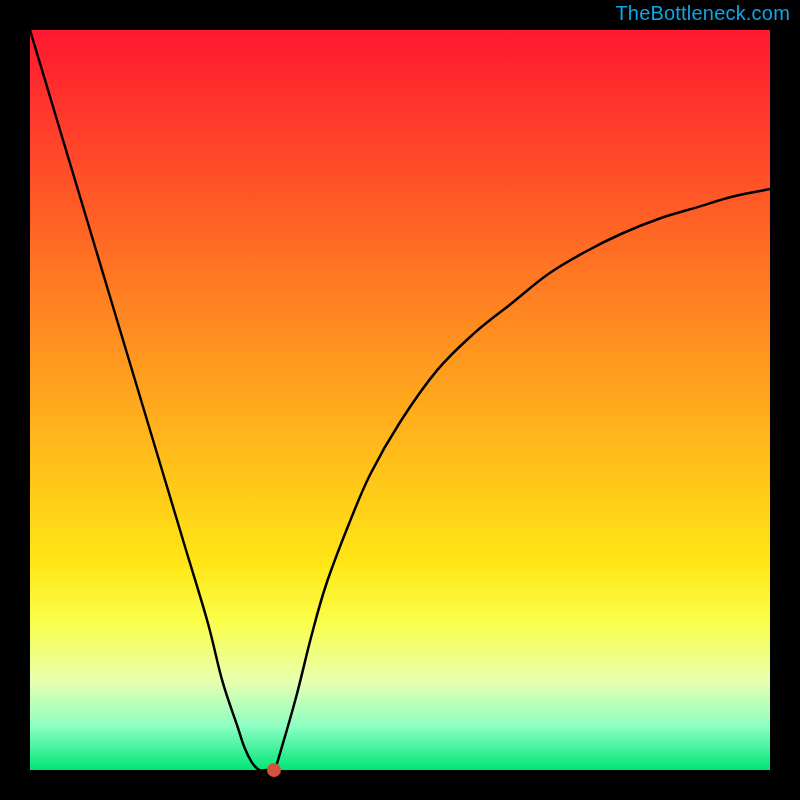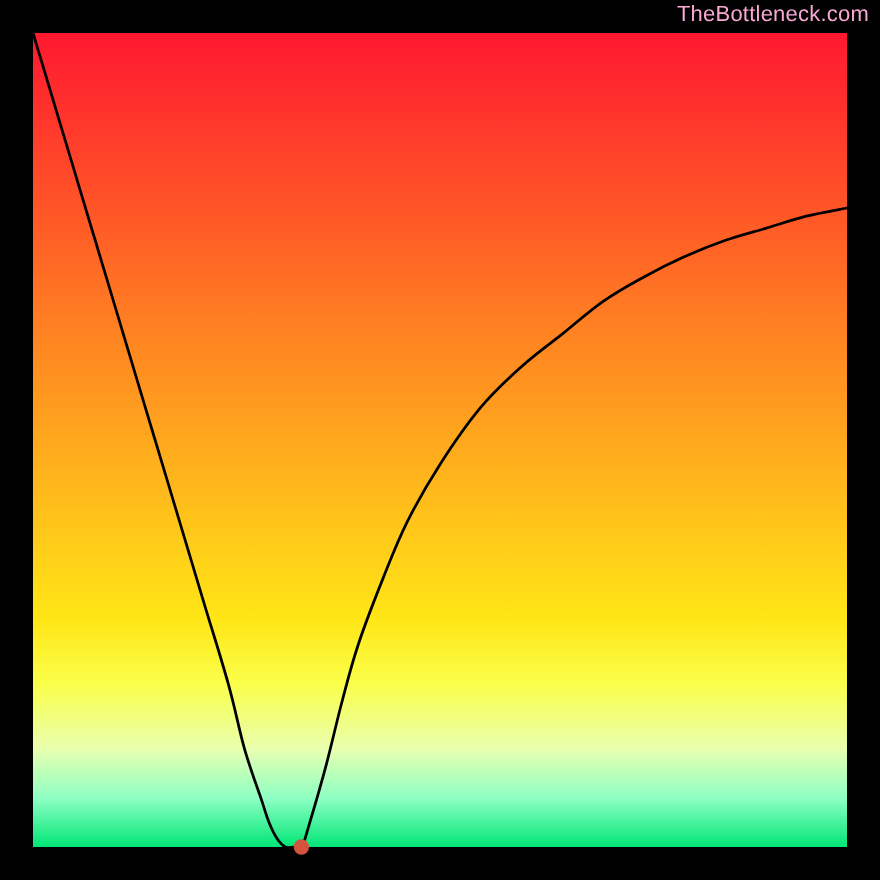--- a/index.html
+++ b/index.html
@@ -15,21 +15,21 @@
     position: absolute;
     top: 0; left: 0;
     width: 800px;
     height: 800px;
     background: #000;
   }
   .watermark {
     position: absolute;
     top: 2px;
     right: 10px;
-    color: #f9a8d4;
+    color: #0ea5e9;
     font-size: 20px;
     font-weight: 500;
     letter-spacing: 0.2px;
   }
   .plot {
     position: absolute;
     left: 30px;
     top: 30px;
     width: 740px;
     height: 740px;

